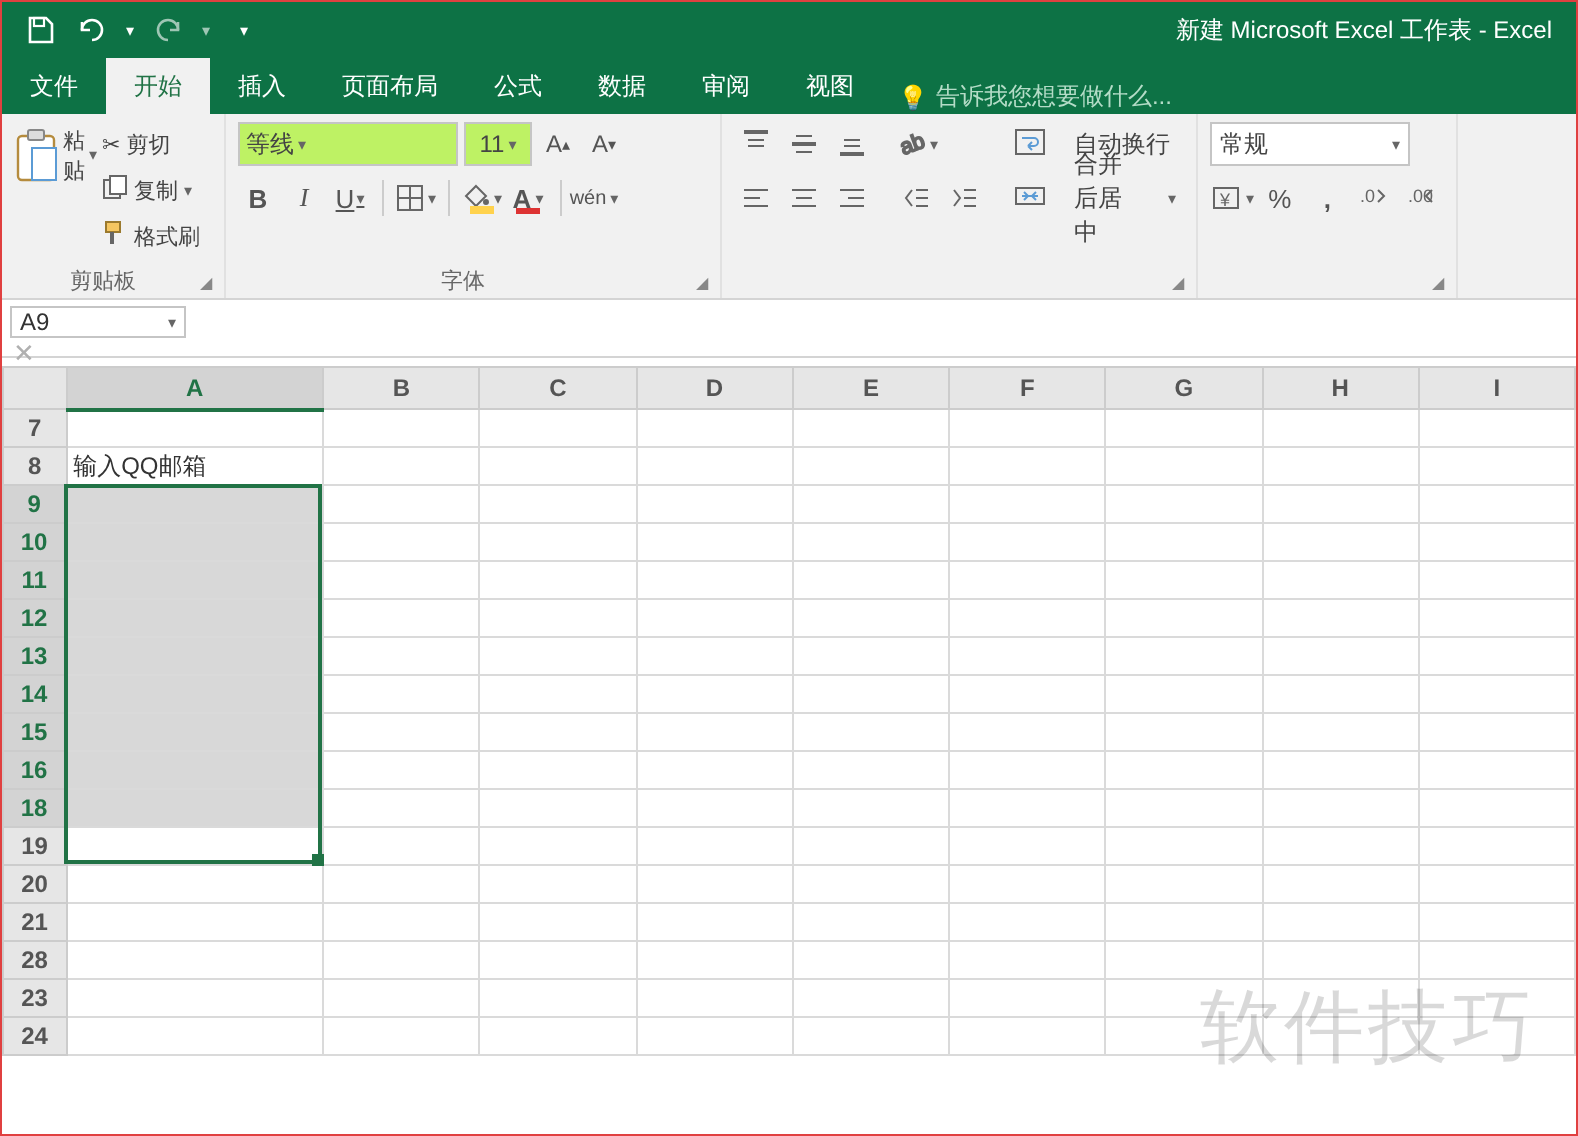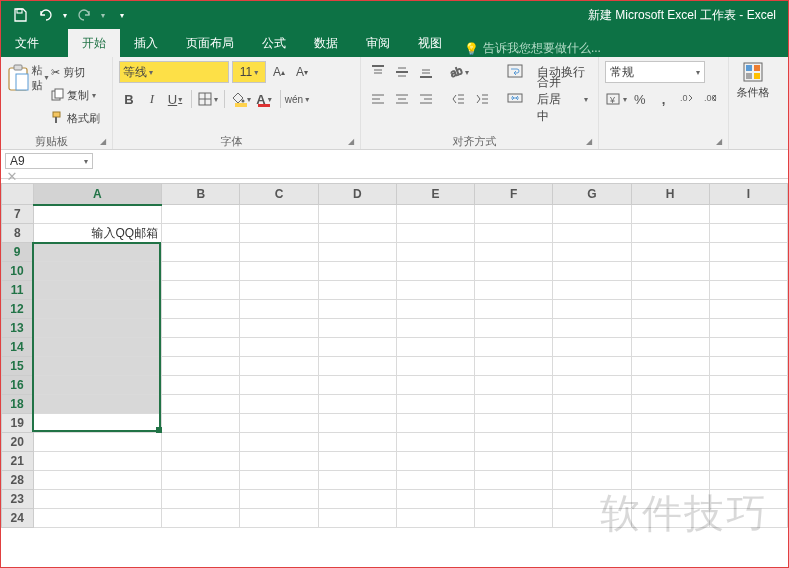--- a/index.html
+++ b/index.html
@@ -8,40 +8,40 @@
 
 .title-bar { background: #0d7245; height: 28px; display: flex; align-items: center; position: relative; color: #fff; }
 .qat { display: flex; align-items: center; gap: 4px; padding-left: 8px; }
 .qat-btn { width: 22px; height: 22px; display: flex; align-items: center; justify-content: center; font-size: 13px; color: #fff; cursor: pointer; }
 .qat-btn svg { display: block; }
 .title { position: absolute; right: 12px; top: 0; line-height: 28px; font-size: 12px; color: #fff; white-space: nowrap; }
 
 
 .menu-bar { background: #0d7245; height: 28px; display: flex; align-items: flex-end; padding-left: 0; }
 .menu-tab { color: #fff; font-size: 12px; padding: 6px 14px 6px 14px; cursor: pointer; line-height: 16px; }
-.menu-tab.active { background: #f1f1f1; color: #217346; margin-left: 15px; }
+.menu-tab.active { background: #f1f1f1; color: #217346; }
 .tell-me { display: flex; align-items: center; color: #b4dcc7; font-size: 12px; padding-left: 8px; gap: 4px; }
 
 
 .ribbon { background: #f1f1f1; height: 93px; display: flex; border-bottom: 1px solid #d4d4d4; }
 .ribbon-group { border-right: 1px solid #e1e1e1; display: flex; flex-direction: column; position: relative; padding: 4px 6px 0 6px; }
 .group-label { font-size: 11px; color: #666; text-align: center; line-height: 16px; position: absolute; bottom: 0; left: 0; right: 10px; }
 .group-launcher { position: absolute; bottom: 2px; right: 2px; width: 10px; height: 10px; font-size: 8px; color: #888; }
 
 
 .clipboard-col1 { display: flex; flex-direction: column; align-items: center; width: 40px; }
 .paste-big { display:flex; flex-direction:row; align-items:center; cursor:pointer; }
 .paste-big .icon { width:28px; height:28px; margin-top:2px; }
 .paste-big .lbl { font-size: 11px; color:#444; margin-top:2px; }
 .clip-col2 { display:flex; flex-direction:column; margin-left:4px; gap:1px; }
 .clip-row { display:flex; align-items:center; font-size:11px; color:#444; gap:3px; height:22px; cursor:pointer; }
 
 
 .font-top { display:flex; align-items:center; gap:3px; }
-.font-combo { border:1px solid #c5c5c5; background:#fde047; height:22px; display:flex; align-items:center; padding:0 3px; font-size:12px; color:#444; }
+.font-combo { border:1px solid #c5c5c5; background:#bef264; height:22px; display:flex; align-items:center; padding:0 3px; font-size:12px; color:#444; }
 .font-name { width:110px; }
 .font-size { width:34px; justify-content:center; }
 .dd-arrow { font-size:8px; color:#666; margin-left:2px; }
 .grow-shrink { width:20px; height:22px; display:flex; align-items:center; justify-content:center; font-size:12px; color:#555; cursor:pointer; }
 .font-bottom { display:flex; align-items:center; gap:3px; margin-top:5px; }
 .fmt-btn { width:20px; height:22px; display:flex; align-items:center; justify-content:center; font-size:13px; color:#555; cursor:pointer; position:relative; }
 .fill-box { width:12px; height:4px; background:#ffd24d; position:absolute; bottom:3px; left:4px; }
 .font-color-box { width:12px; height:3px; background:#d33; position:absolute; bottom:3px; left:4px; }
 
 
@@ -69,21 +69,21 @@
 
 .grid-wrap { position:relative; height: calc(568px - 28px - 28px - 93px - 3px - 26px - 2px); overflow:hidden; margin-top:4px; }
 .grid-table { border-collapse:collapse; table-layout:fixed; }
 .corner { width:32px; height:21px; background:#e6e6e6; border:1px solid #ccc; position:sticky; left:0; top:0; }
 .col-head { background:#e6e6e6; border:1px solid #ccc; font-size:12px; color:#555; text-align:center; height:21px; width:80px; cursor:pointer; }
 .col-head.wide { width:130px; }
 .col-head.sel { background:#d3d3d3; color:#217346; border-bottom:2px solid #217346; }
 .row-head { background:#e6e6e6; border:1px solid #ccc; font-size:12px; color:#555; text-align:center; width:32px; cursor:pointer; }
 .row-head.sel { background:#d3d3d3; color:#217346; border-right:2px solid #217346; }
 td.cell { border:1px solid #dadada; height:19px; font-size:12px; color:#333; padding:0 3px; white-space:nowrap; background:#fff; }
-td.cell.center { text-align:right; }
+td.cell.center { text-align:left; }
 td.sel-range { background:#d8d8d8; }
 .selection-border { position:absolute; border:2px solid #217346; pointer-events:none; }
 .sel-handle { position:absolute; width:6px; height:6px; background:#217346; right:-3px; bottom:-3px; }
 
 
 .watermark { position:absolute; right:20px; bottom:30px; font-size:40px; color:rgba(0,0,0,0.15); letter-spacing:2px; pointer-events:none; font-weight:400; }
 </style>
 </head>
 <body>
 
@@ -307,21 +307,20 @@
         <div class="align-wide">
           <span><svg width="16" height="16">
                 <rect x="1" y="4" width="14" height="8" fill="none" stroke="#666"></rect>
                 <path d="M4 8h3m2 0h3M7 8l-2-2m2 2l-2 2m2-2h2m0 0l2-2m-2 2l2 2" stroke="#5b9bd5" fill="none"></path>
               </svg></span>
           <span>合并后居中</span>
           <span class="dd-arrow">▾</span>
         </div>
       </div>
     </div>
-    <div class="group-label">对齐方式</div>
     <div class="group-launcher">◢</div>
   </div>
 
   <div class="ribbon-group" style="width:130px;">
     <div class="num-combo">
       <span>常规</span>
       <span class="dd-arrow">▾</span>
     </div>
     <div class="num-row2">
       <div class="num-btn">
@@ -344,32 +343,20 @@
       <div class="num-btn">
           <svg width="16" height="14">
             <text x="1" y="9" font-size="9" fill="#666">.00</text>
             <path d="M13 3l-3 3 3 3" stroke="#666" fill="none"></path>
           </svg>
         </div>
     </div>
     <div class="group-launcher">◢</div>
   </div>
 
-  <div class="ribbon-group" style="width:44px;border-right:none;">
-    <div class="cond-fmt">
-      <span><svg width="22" height="22">
-            <rect x="2" y="2" width="18" height="18" fill="none" stroke="#666"></rect>
-            <rect x="4" y="4" width="6" height="6" fill="#5b9bd5"></rect>
-            <rect x="12" y="4" width="6" height="6" fill="#ed7d31"></rect>
-            <rect x="4" y="12" width="6" height="6" fill="#a5a5a5"></rect>
-            <rect x="12" y="12" width="6" height="6" fill="#ffc000"></rect>
-          </svg></span>
-      <span>条件格</span>
-    </div>
-  </div>
 </div>
 
 <div class="formula-bar">
   <div class="name-box">
     <span>A9</span>
     <span class="dd-arrow">▾</span>
   </div>
   <div class="fb-sep"></div>
   <div class="fb-btn">✕</div>
   <div class="fb-btn">✓</div>

